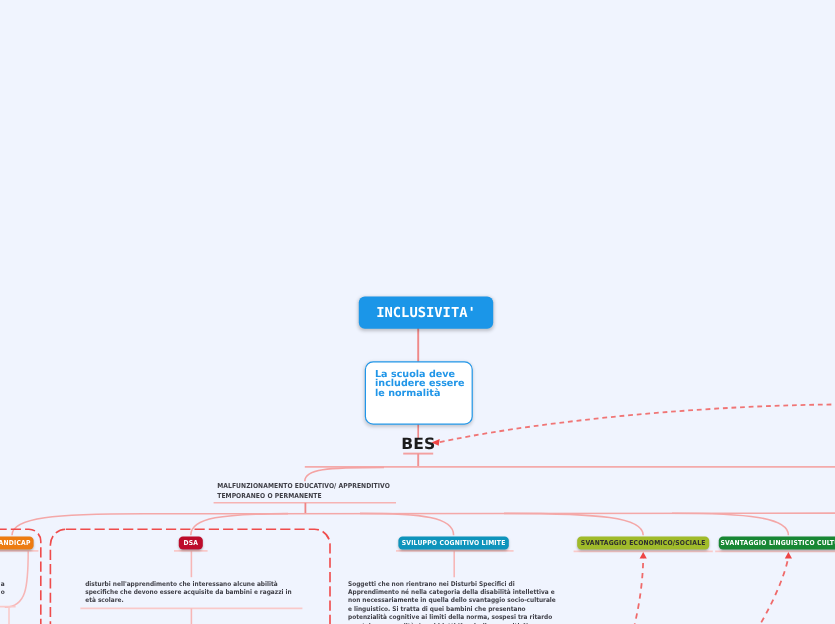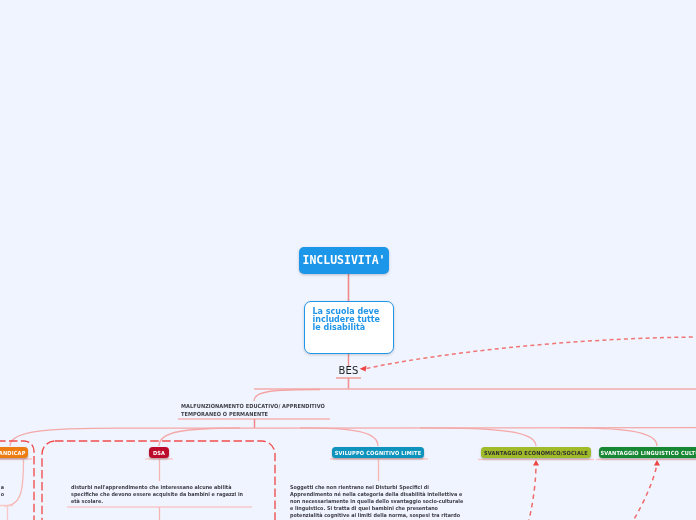--- a/index.html
+++ b/index.html
@@ -4,37 +4,37 @@
 <style>
   html,body{margin:0;padding:0;}
   body{width:696px;height:520px;overflow:hidden;background:#f0f4fe;
        font-family:"DejaVu Sans",sans-serif;-webkit-font-smoothing:antialiased;}
   #stage{position:relative;width:696px;height:520px;overflow:hidden;background:#f0f4fe;}
   svg#wires{position:absolute;left:0;top:0;width:696px;height:520px;pointer-events:none;}
   .nd{position:absolute;box-sizing:border-box;display:flex;align-items:center;justify-content:center;
       white-space:nowrap;}
 
   
-  #root{left:299px;top:246.5px;width:90px;height:27px;background:#1b96e8;border-radius:5px;
+  #root{left:299px;top:246.5px;width:112px;height:27px;background:#1b96e8;border-radius:5px;
         color:#fff;font-weight:bold;font-size:11.5px;font-family:"DejaVu Sans Mono",monospace;
         box-shadow:0 1px 3px rgba(0,0,0,.22);}
 
   
   #scuola{left:304px;top:301px;width:89.5px;height:53px;background:#fff;border:1.5px solid #2196e8;
           border-radius:7px;color:#2196e8;font-weight:bold;font-size:8px;line-height:8.2px;
           display:block;padding:5.5px 2px 0 7.5px;box-shadow:0 1px 3px rgba(0,0,0,.18);}
 
   .ln{display:block;}
   .para{position:absolute;font-family:"DejaVu Sans Condensed","DejaVu Sans",sans-serif;
         font-weight:bold;font-size:5.4px;line-height:7px;color:#3f3f47;white-space:nowrap;}
   #p-dsa{left:71px;top:484px;}
   #p-sviluppo{left:290px;top:484px;}
   #p-handicap{left:-60px;top:484px;width:64px;text-align:right;white-space:normal;}
   #p-handicap .ln{display:block;}
-  .plain{color:#1c1c1c;font-size:10px;font-weight:normal;letter-spacing:.1px;}
+  .plain{color:#1c1c1c;font-size:13px;font-weight:bold;letter-spacing:.1px;}
   .chip{position:absolute;display:flex;align-items:center;justify-content:center;
         white-space:nowrap;box-sizing:border-box;
         top:446.5px;height:11.5px;border-radius:3.5px;padding-top:1px;color:#fff;font-weight:bold;
         font-family:"DejaVu Sans Condensed","DejaVu Sans",sans-serif;
         font-size:5.6px;letter-spacing:.18px;
         box-shadow:0 1.2px 2px rgba(0,0,0,.28);}
   #c-handicap{left:-8px;width:36px;background:#ed7c11;}
   #c-dsa{left:149px;width:20px;background:#bd0c2b;}
   #c-sviluppo{left:332px;width:92px;background:#0e94bc;}
   #c-economico{left:481px;width:110px;background:#a0bb2a;color:#2e2e2e;}
@@ -122,14 +122,14 @@
   <div class="chip" id="c-linguistico">
       <span>SVANTAGGIO LINGUISTICO CULTURALE</span>
     </div>
 
   <div class="nd plain" id="bes">
       <span>BES</span>
     </div>
 
   <div class="nd" id="malf"><span><span class="ln">MALFUNZIONAMENTO EDUCATIVO/ APPRENDITIVO</span><span class="ln">TEMPORANEO O PERMANENTE</span></span></div>
 
-  <div class="nd" id="scuola"><span><span class="ln">La scuola deve</span><span class="ln">includere tutte</span><span class="ln">le disabilità</span></span></div>
+  <div class="nd" id="scuola"><span><span class="ln">La scuola deve</span><span class="ln">includere essere</span><span class="ln">le normalità</span></span></div>
 </div>
 
 </body></html>

